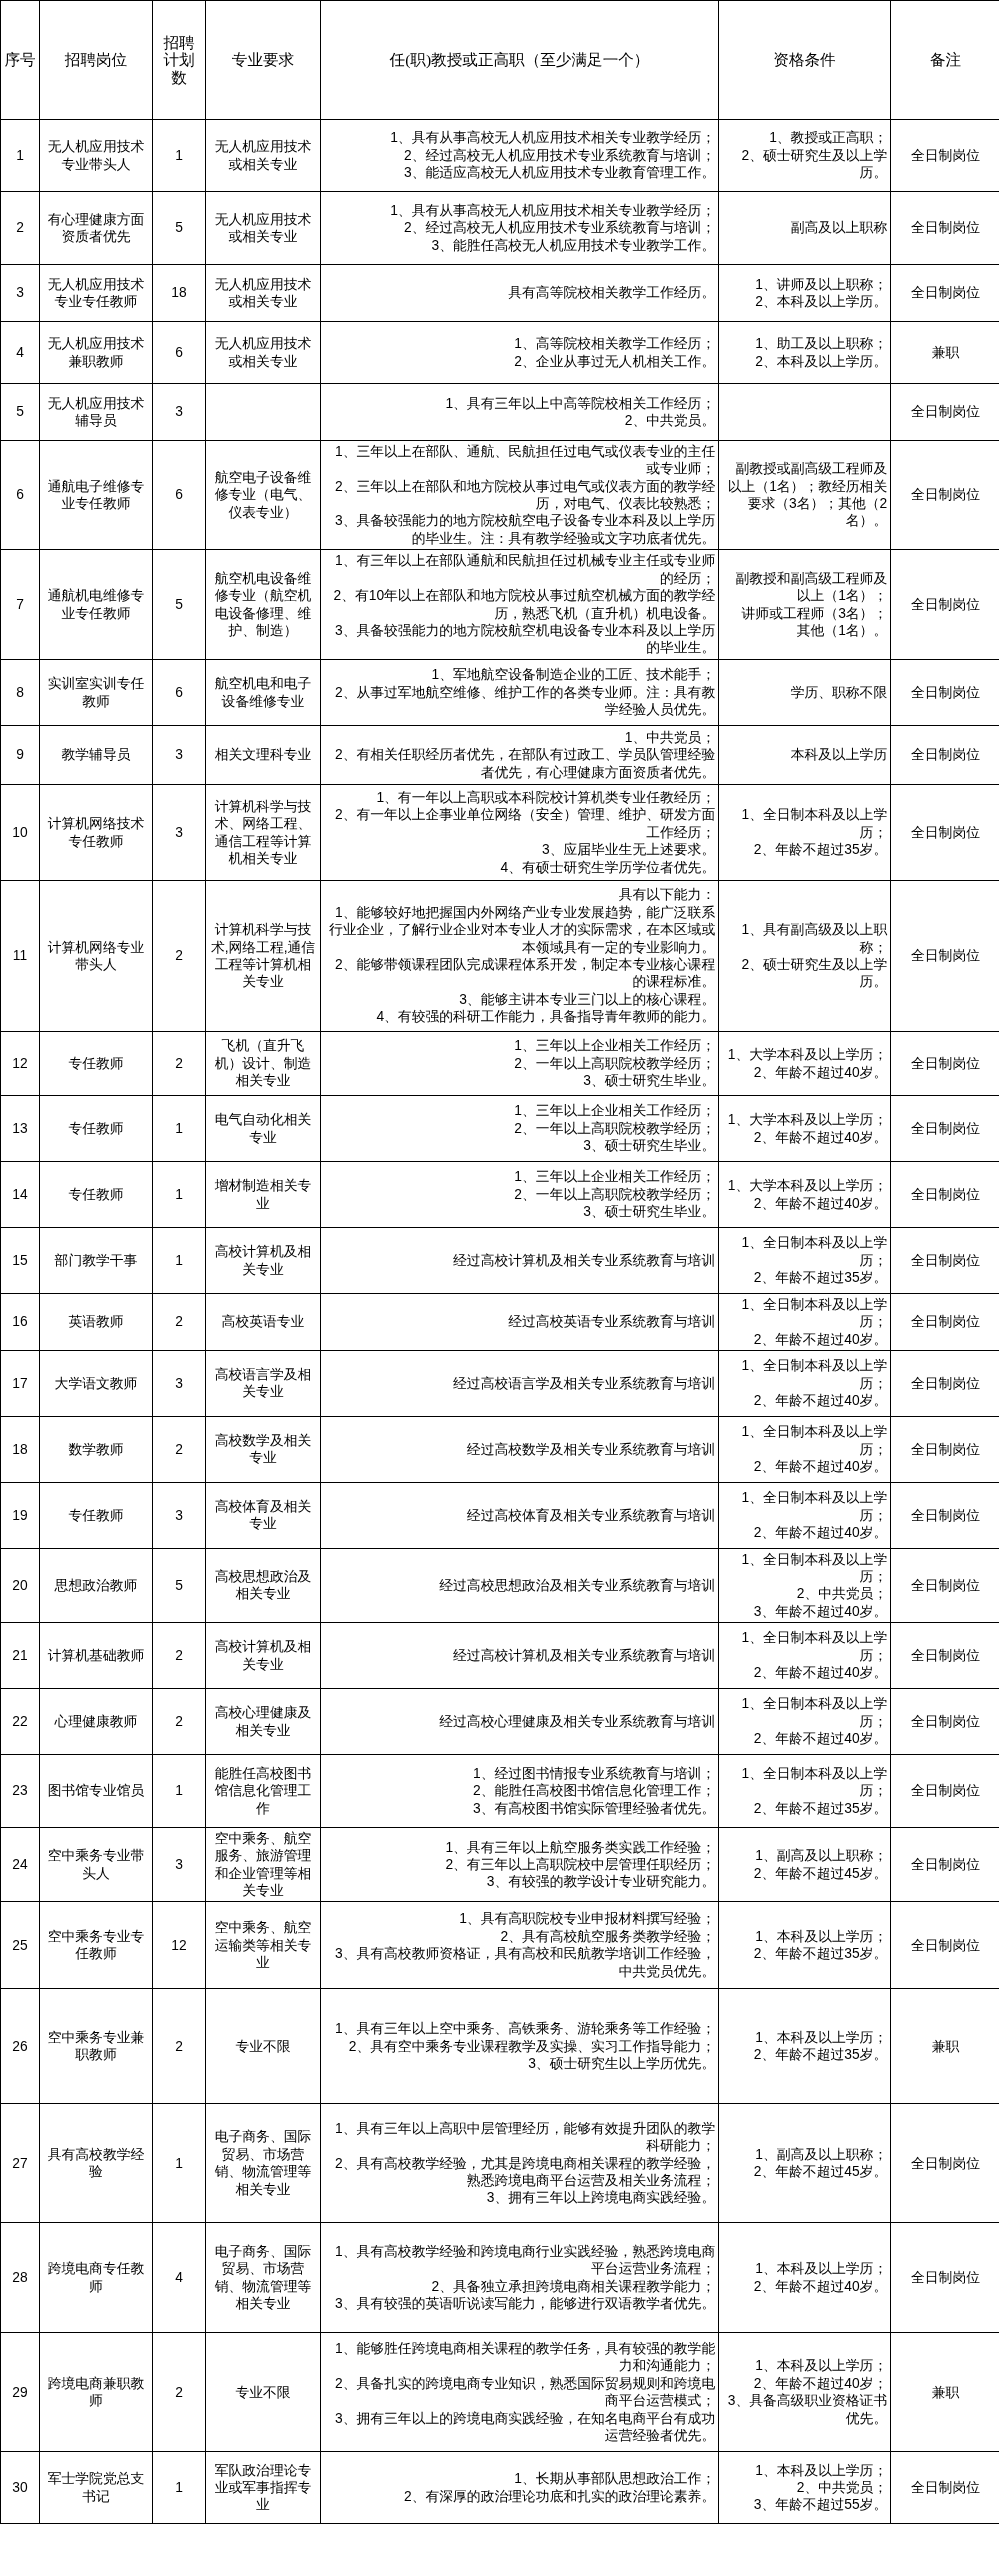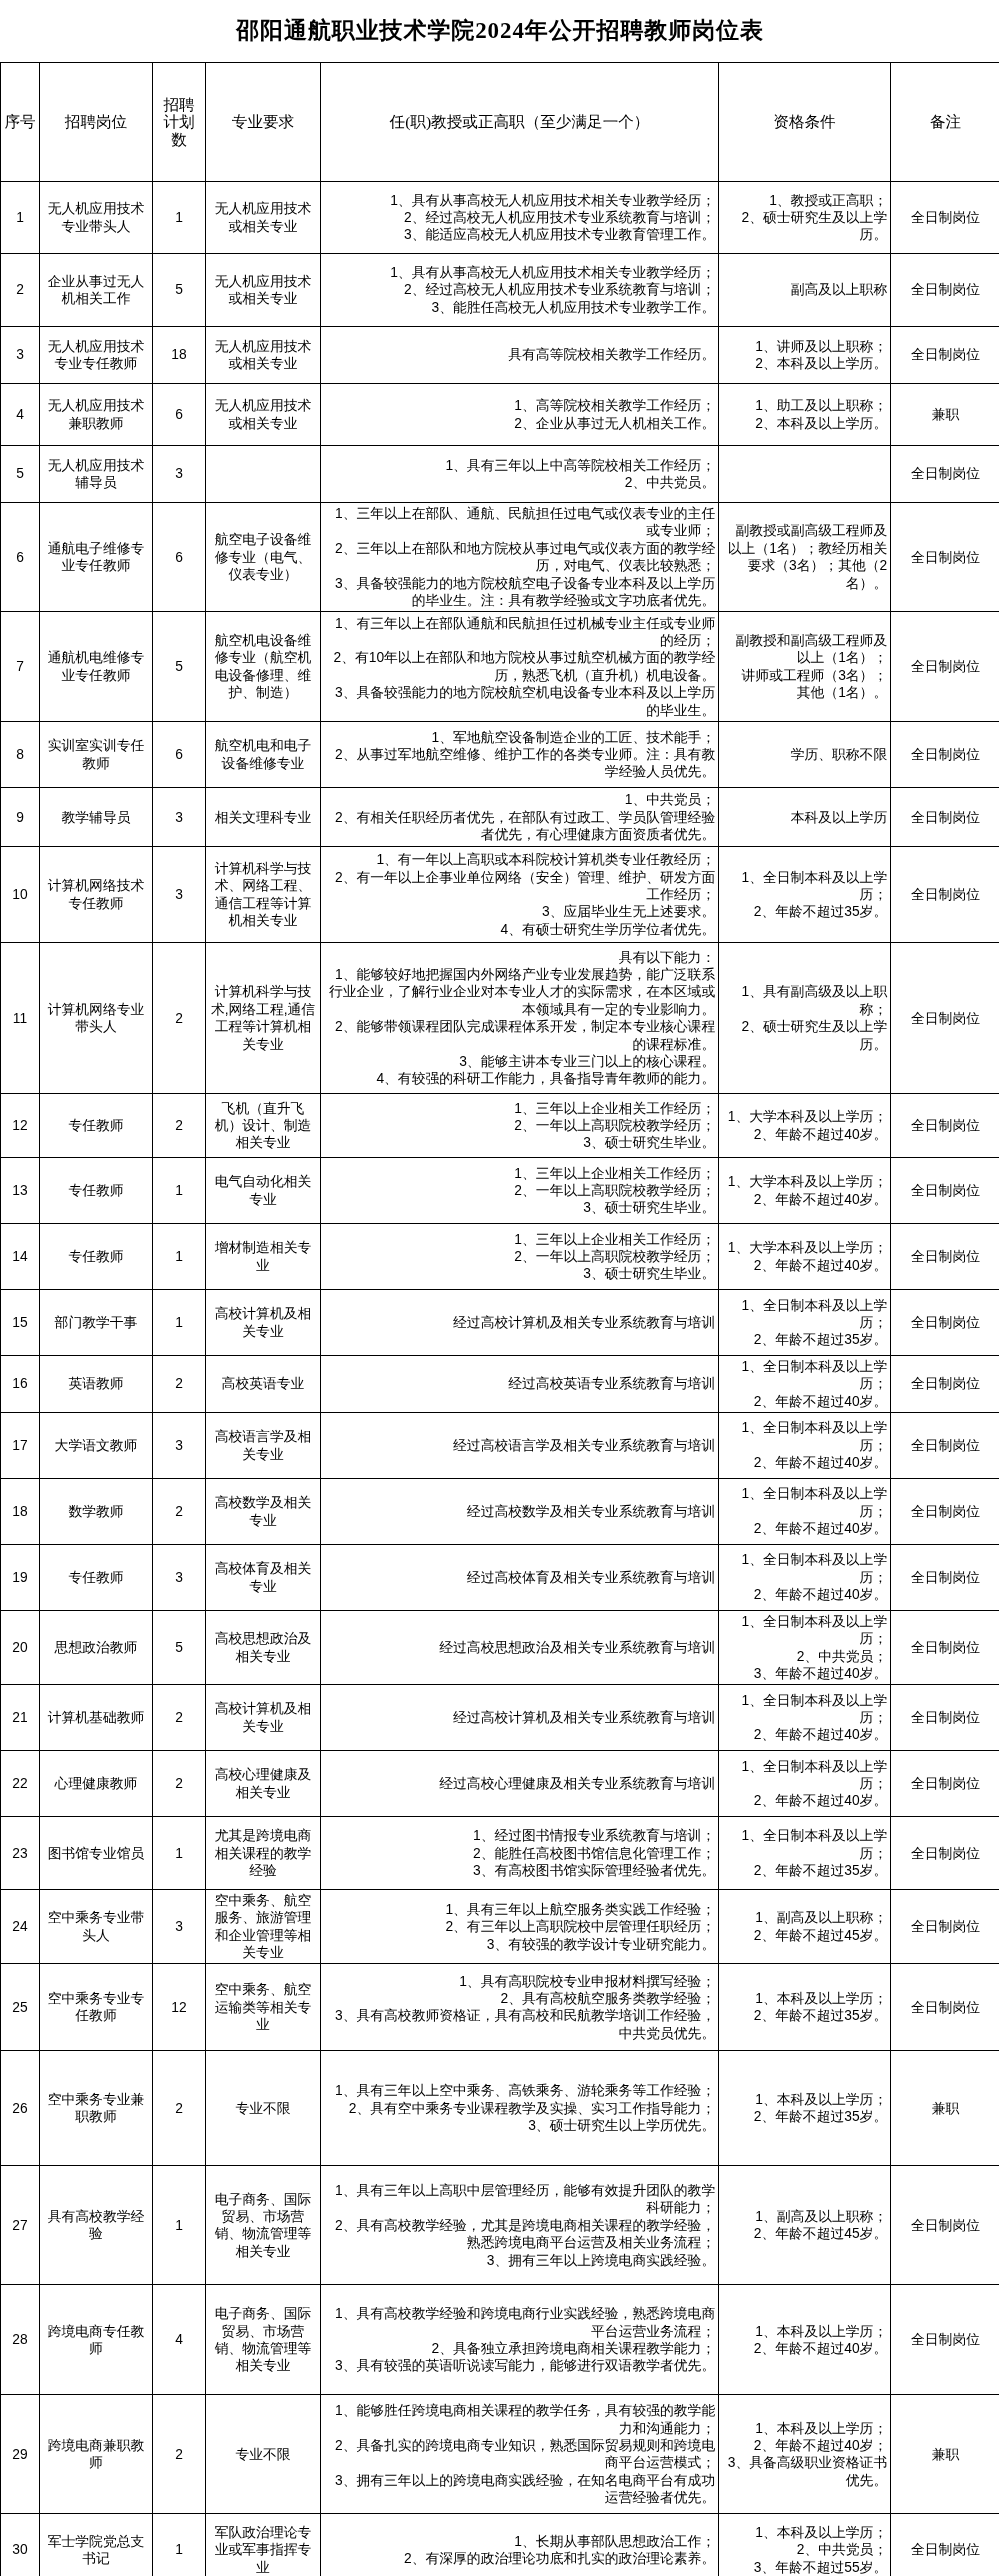--- a/index.html
+++ b/index.html
@@ -22,21 +22,20 @@
   }
   thead tr{height:119px;}
   td.c{text-align:center;}
   td.l{text-align:right;}
   .pre{white-space:pre-line;}
 </style>
 </head>
 <body>
 
 <div class="sheet">
-  <div class="title">邵阳通航职业技术学院2024年公开招聘教师岗位表</div>
   <table class="jobs">
     <colgroup>
       <col style="width:39px">
         <col style="width:113px">
         <col style="width:53px">
       <col style="width:115px">
         <col style="width:398px">
         <col style="width:172px">
       <col style="width:110px">
     </colgroup>
@@ -59,21 +58,21 @@
           <td class="c pre">无人机应用技术或相关专业</td>
           <td class="l pre">1、具有从事高校无人机应用技术相关专业教学经历；
 2、经过高校无人机应用技术专业系统教育与培训；
 3、能适应高校无人机应用技术专业教育管理工作。</td>
           <td class="l pre">1、教授或正高职；
 2、硕士研究生及以上学历。</td>
           <td class="c">全日制岗位</td>
         </tr>
         <tr style="height: 73px;">
           <td class="c">2</td>
-          <td class="c pre">企业从事过无人机相关工作</td>
+          <td class="c pre">有心理健康方面资质者优先</td>
           <td class="c">5</td>
           <td class="c pre">无人机应用技术或相关专业</td>
           <td class="l pre">1、具有从事高校无人机应用技术相关专业教学经历；
 2、经过高校无人机应用技术专业系统教育与培训；
 3、能胜任高校无人机应用技术专业教学工作。</td>
           <td class="l pre">副高及以上职称</td>
           <td class="c">全日制岗位</td>
         </tr>
         <tr style="height: 57px;">
           <td class="c">3</td>
@@ -291,21 +290,21 @@
           <td class="c pre">高校心理健康及相关专业</td>
           <td class="l pre">经过高校心理健康及相关专业系统教育与培训</td>
           <td class="l pre">1、全日制本科及以上学历；
 2、年龄不超过40岁。</td>
           <td class="c">全日制岗位</td>
         </tr>
         <tr style="height: 73px;">
           <td class="c">23</td>
           <td class="c pre">图书馆专业馆员</td>
           <td class="c">1</td>
-          <td class="c pre">尤其是跨境电商相关课程的教学经验</td>
+          <td class="c pre">能胜任高校图书馆信息化管理工作</td>
           <td class="l pre">1、经过图书情报专业系统教育与培训；
 2、能胜任高校图书馆信息化管理工作；
 3、有高校图书馆实际管理经验者优先。</td>
           <td class="l pre">1、全日制本科及以上学历；
 2、年龄不超过35岁。</td>
           <td class="c">全日制岗位</td>
         </tr>
         <tr style="height: 73px;">
           <td class="c">24</td>
           <td class="c pre">空中乘务专业带头人</td>

